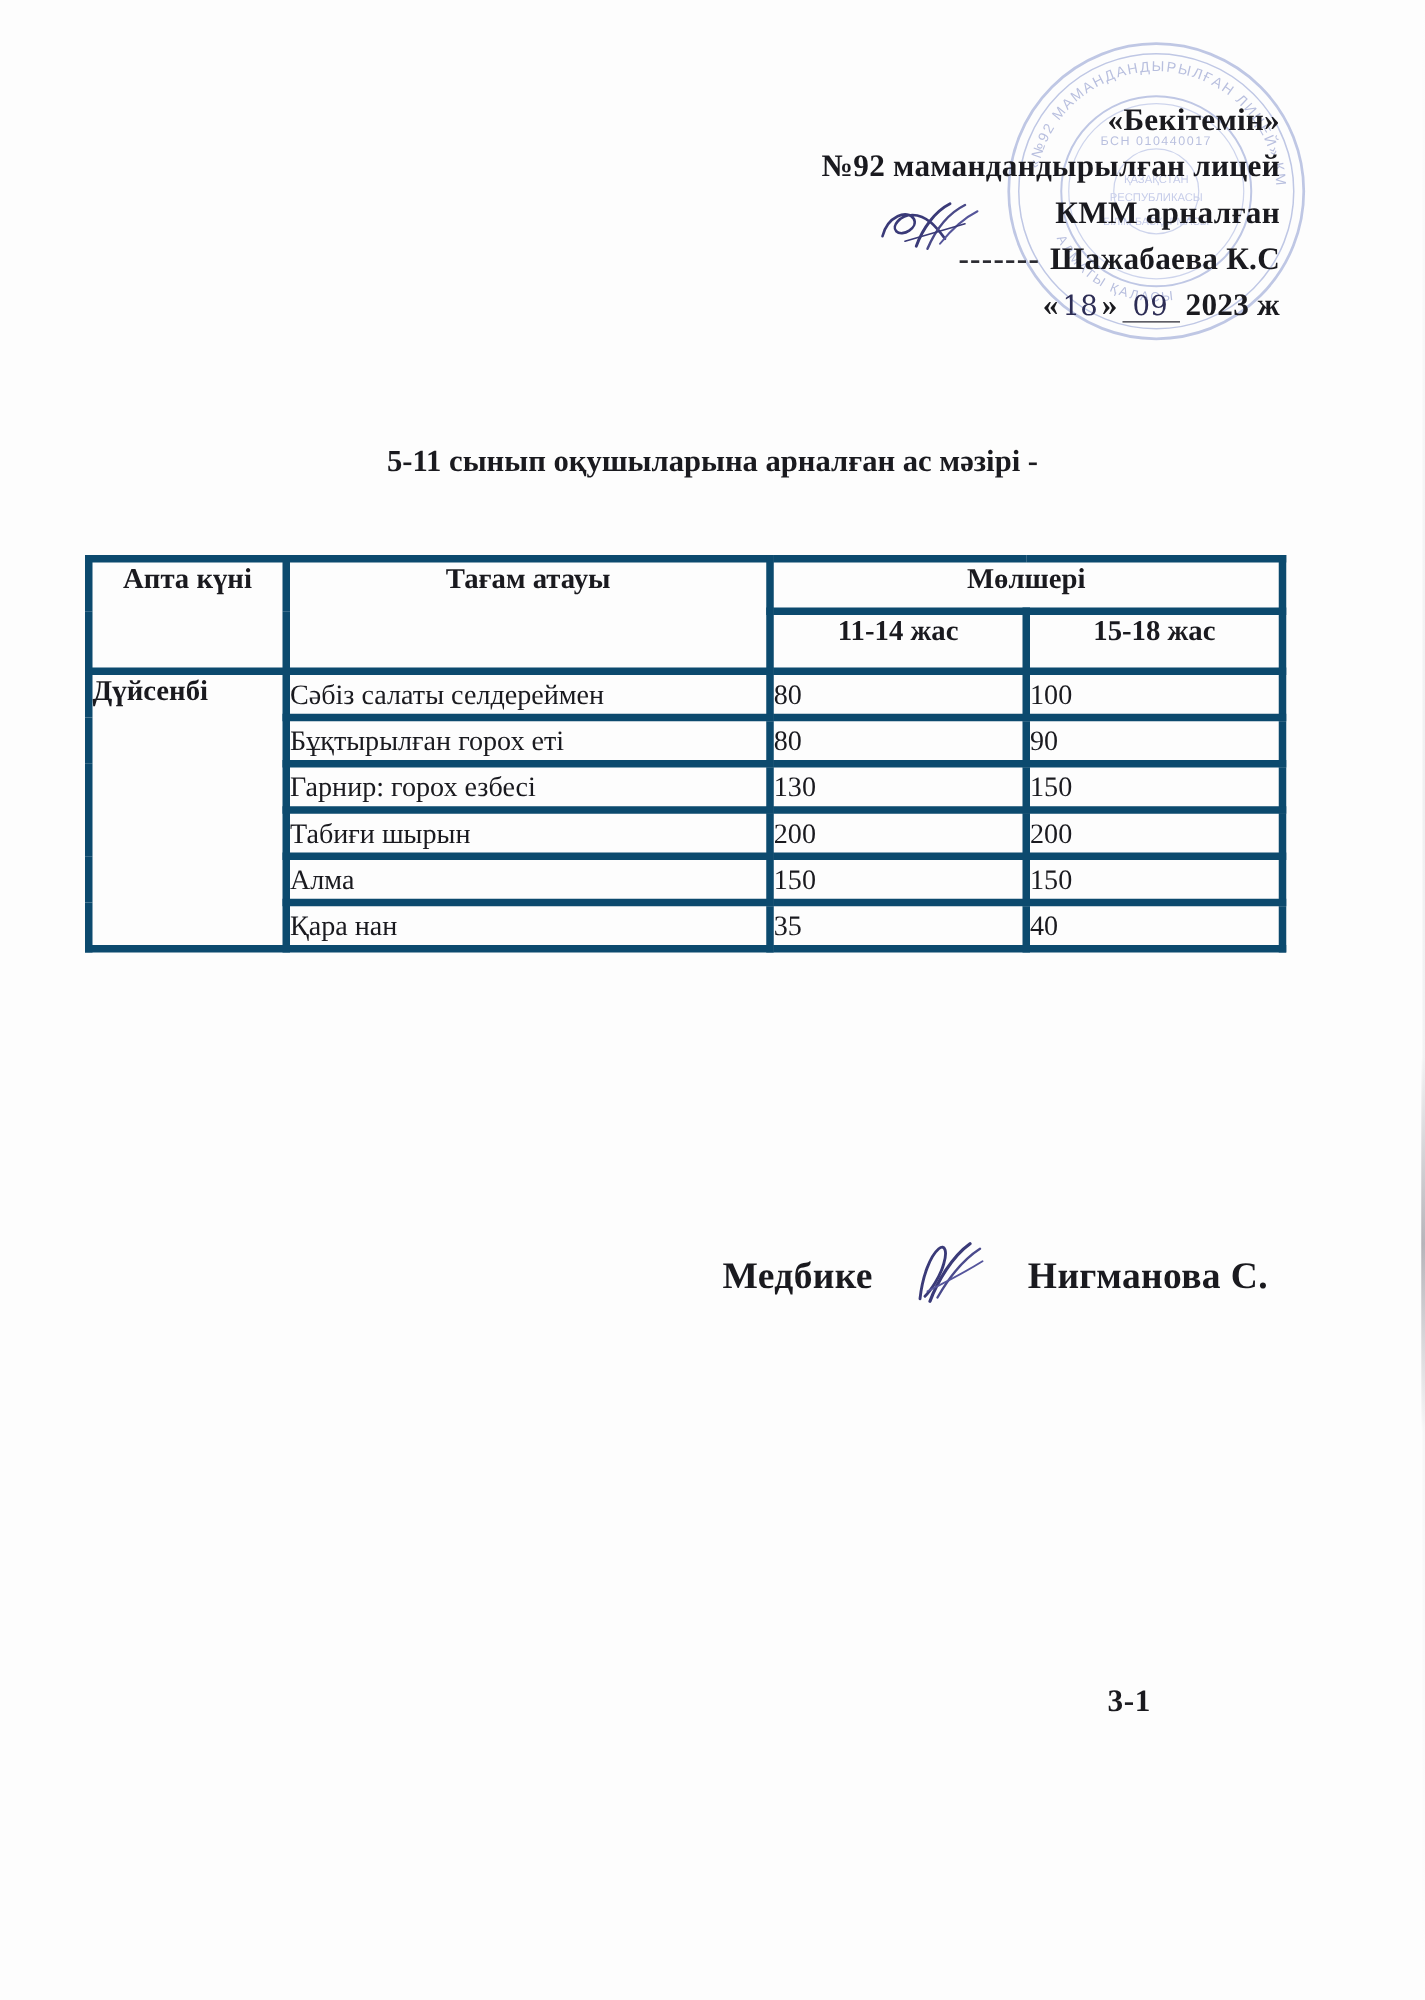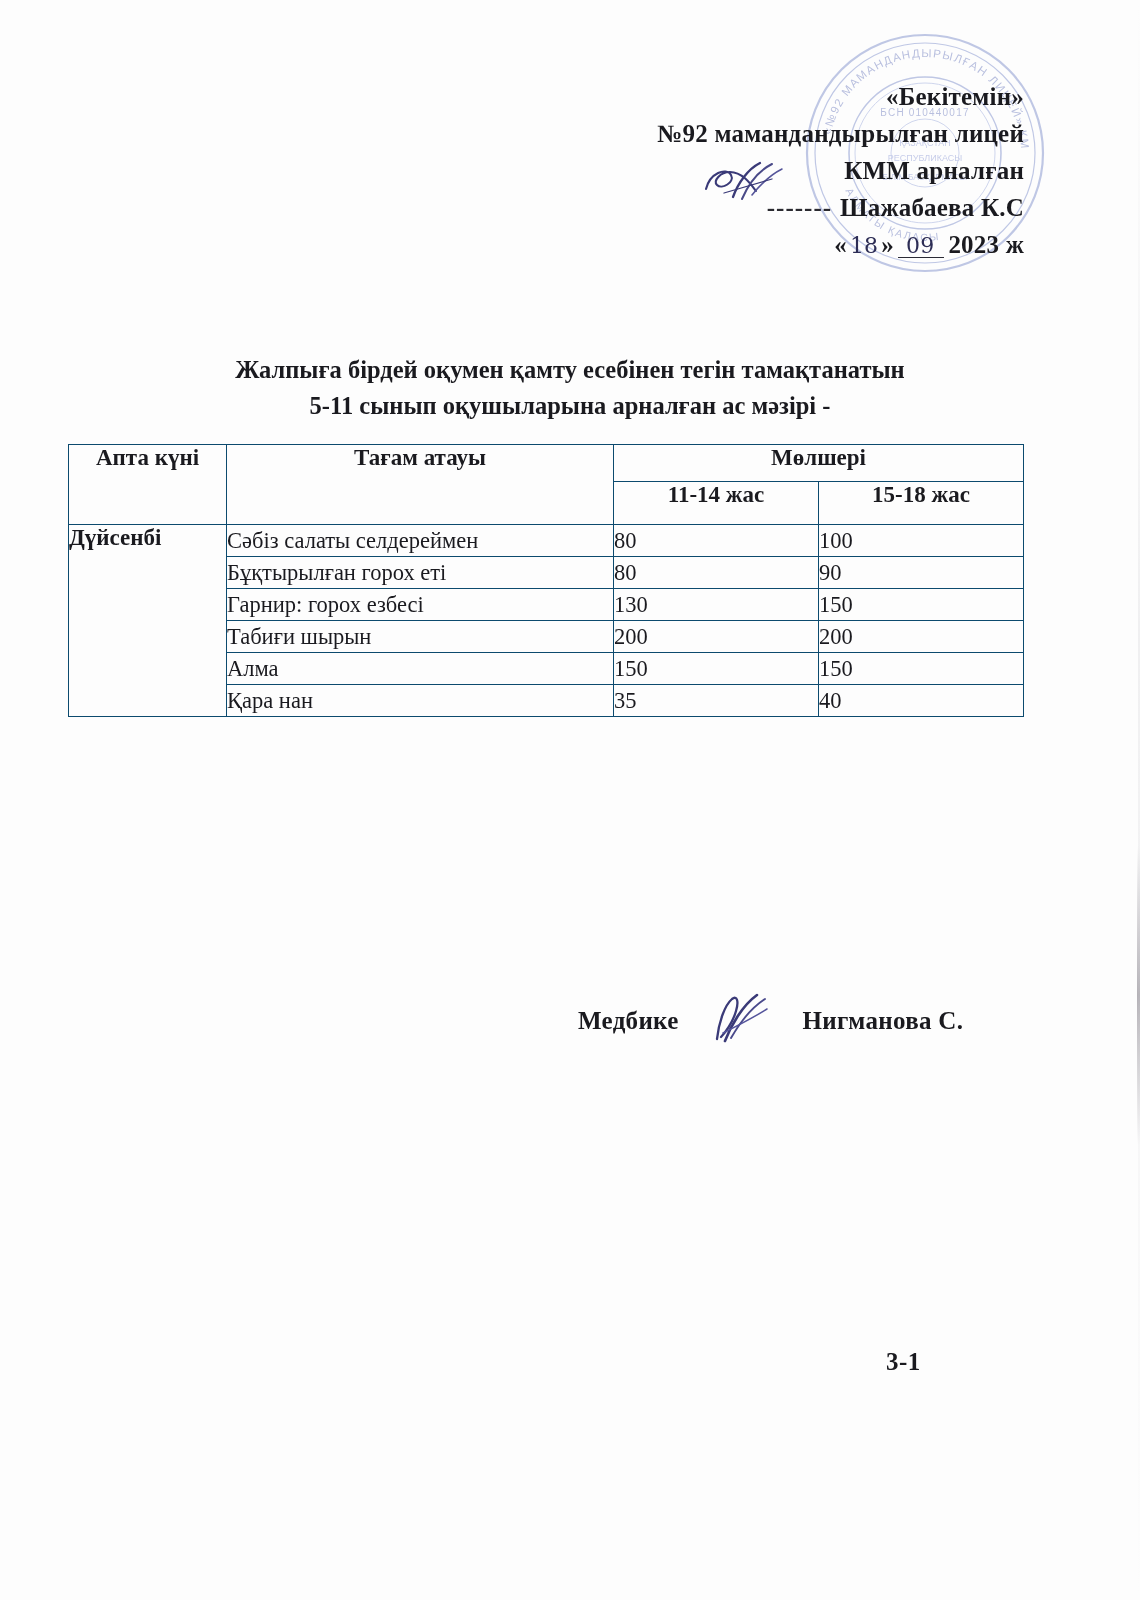--- a/index.html
+++ b/index.html
@@ -122,21 +122,21 @@
   
   .menu-table {
     position: absolute;
     left: 68px;
     top: 444px;
     width: 955px;
     border-collapse: collapse;
     table-layout: fixed;
   }
   .menu-table td, .menu-table th {
-    border: 1px solid #0c4a6e;
+    border: 6px solid #0c4a6e;
     padding: 0;
     vertical-align: top;
   }
   .menu-table th {
     font-weight: bold;
     font-size: 23px;
     text-align: center;
   }
   .th-day   { width: 158px; height: 78px; }
   .th-dish  { width: 387px; }
@@ -163,21 +163,21 @@
   }
 
   
   .nurse {
     position: absolute;
     left: 578px;
     top: 995px;
     display: flex;
     align-items: center;
     font-weight: bold;
-    font-size: 25px;
+    font-size: 30px;
     letter-spacing: .3px;
   }
   .nurse-sig {
     width: 86px;
     height: 52px;
     margin: 0 16px 0 22px;
     position: relative;
     top: -4px;
   }
 
@@ -239,21 +239,20 @@
     <div class="date-row">
       <span>«</span>
       <span class="hw">18</span>
       <span>»</span>
       <span class="hw hw-ul">09</span>
       <span>2023 ж</span>
     </div>
   </div>
 
   <div class="doc-title">
-    <span class="t1">Жалпыға бірдей оқумен қамту есебінен тегін тамақтанатын</span>
     <span class="t2">5-11 сынып оқушыларына арналған ас мәзірі -</span>
   </div>
 
   <table class="menu-table">
     <colgroup>
       <col style="width:158px">
         <col style="width:387px">
         <col style="width:205px">
         <col style="width:205px">
     </colgroup>

